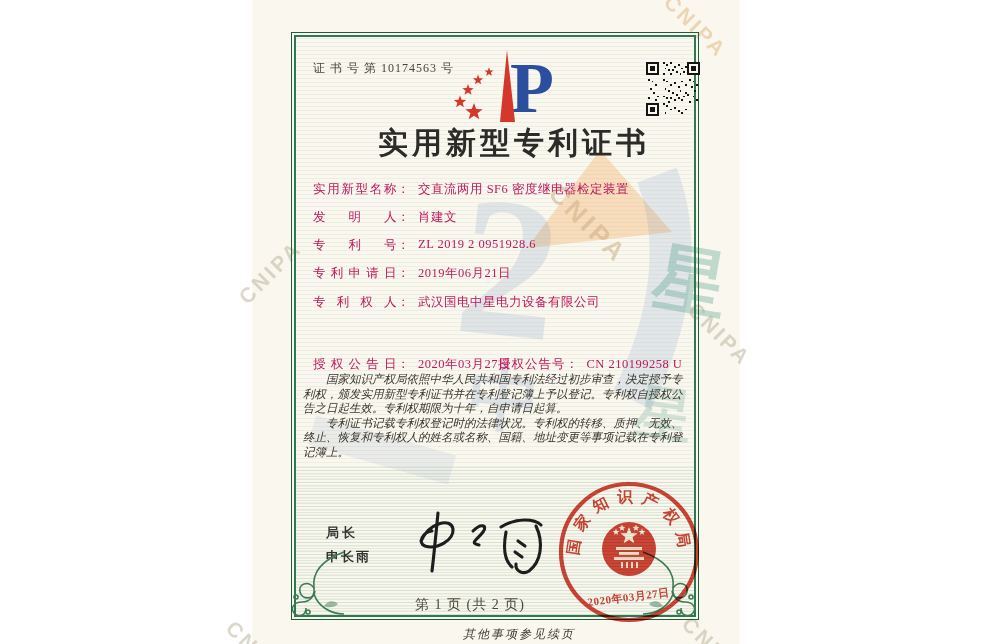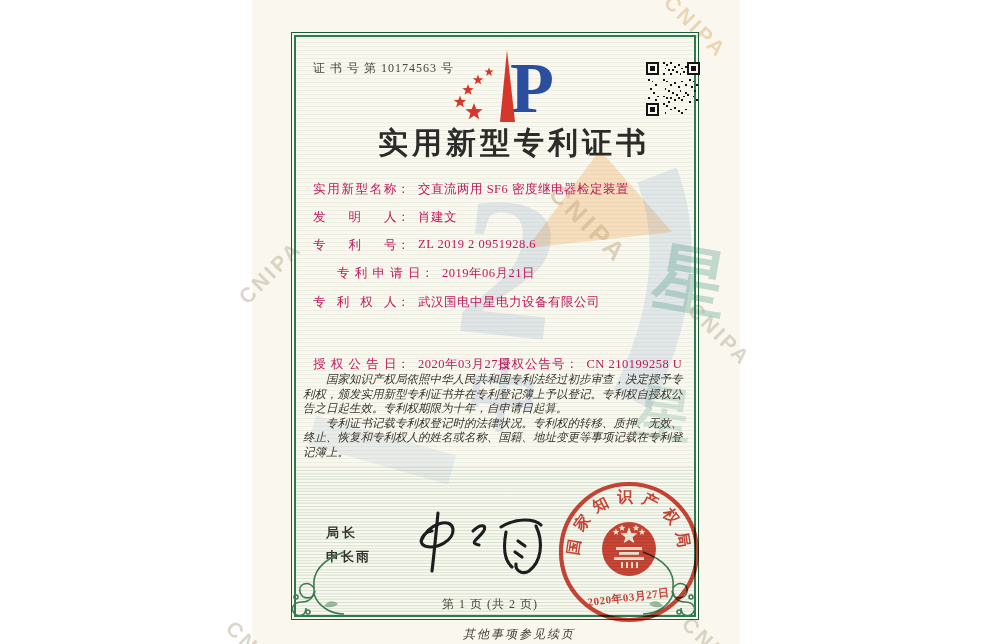--- a/index.html
+++ b/index.html
@@ -23,21 +23,21 @@
   .fval{display:inline-block;vertical-align:top;}
   .fval.wrap{white-space:normal;width:296px;line-height:17px;}
   .g2{position:absolute;left:185px;top:0;white-space:nowrap;}
   .g2 .lbl2{letter-spacing:1px;}
   .paras{left:303px;top:372px;width:384px;}
   .paras p{margin:0;text-indent:2em;font-style:italic;font-size:11.5px;line-height:14.5px;color:#38352c;font-family:Liberation Serif, serif;}
   .sg-title{left:326px;top:524px;font-size:13px;letter-spacing:3px;color:#33322e;
             font-family:"Liberation Sans","DejaVu Sans",sans-serif;font-weight:bold;}
   .sg-name{left:326px;top:548px;font-size:13px;letter-spacing:2px;color:#33322e;
             font-family:"Liberation Sans","DejaVu Sans",sans-serif;font-weight:bold;}
-  .pagenote{left:430px;top:596px;width:120px;text-align:center;font-size:12px;letter-spacing:1px;color:#4a4639;}
+  .pagenote{left:410px;top:596px;width:120px;text-align:center;font-size:14px;letter-spacing:1px;color:#4a4639;}
   .contnote{left:399px;top:626px;width:176px;text-align:right;font-size:12px;font-style:italic;letter-spacing:2px;color:#3f3c32;z-index:3;}
   
   .wm-cnipa{position:absolute;z-index:1;font-family:"Liberation Sans","DejaVu Sans",sans-serif;
             font-weight:bold;font-size:21px;letter-spacing:3px;color:rgba(186,176,152,.5);
             transform:rotate(45deg);transform-origin:left top;white-space:nowrap;}
   .wm-warm{color:rgba(224,186,134,.55);}
   #inner-wm{position:absolute;left:252px;top:0;z-index:1;}
   
   .svgabs{position:absolute;z-index:4;}
   #seal-svg{mix-blend-mode:multiply;}
@@ -105,21 +105,21 @@
 
   <div class="abs frow" style="top:181px;">
     <span class="lbl">实用新型名称</span><span class="fcolon">：</span><span class="fval">交直流两用 SF6 密度继电器检定装置</span>
   </div>
   <div class="abs frow" style="top:209px;">
     <span class="lbl">发明人</span><span class="fcolon">：</span><span class="fval">肖建文</span>
   </div>
   <div class="abs frow" style="top:237px;">
     <span class="lbl">专利号</span><span class="fcolon">：</span><span class="fval">ZL 2019 2 0951928.6</span>
   </div>
-  <div class="abs frow" style="top:265px;margin-left:24px;">
+  <div class="abs frow" style="top:265px;">
     <span class="lbl">专利申请日</span><span class="fcolon">：</span><span class="fval">2019年06月21日</span>
   </div>
   <div class="abs frow" style="top:294px;">
     <span class="lbl">专利权人</span><span class="fcolon">：</span><span class="fval">武汉国电中星电力设备有限公司</span>
   </div>
 
   <div class="abs frow" style="top:356px;">
     <span class="lbl">授权公告日</span><span class="fcolon">：</span><span class="fval">2020年03月27日</span>
     <span class="g2">
       <span class="lbl2">授权公告号</span><span class="fcolon">：</span><span>CN 210199258 U</span>

